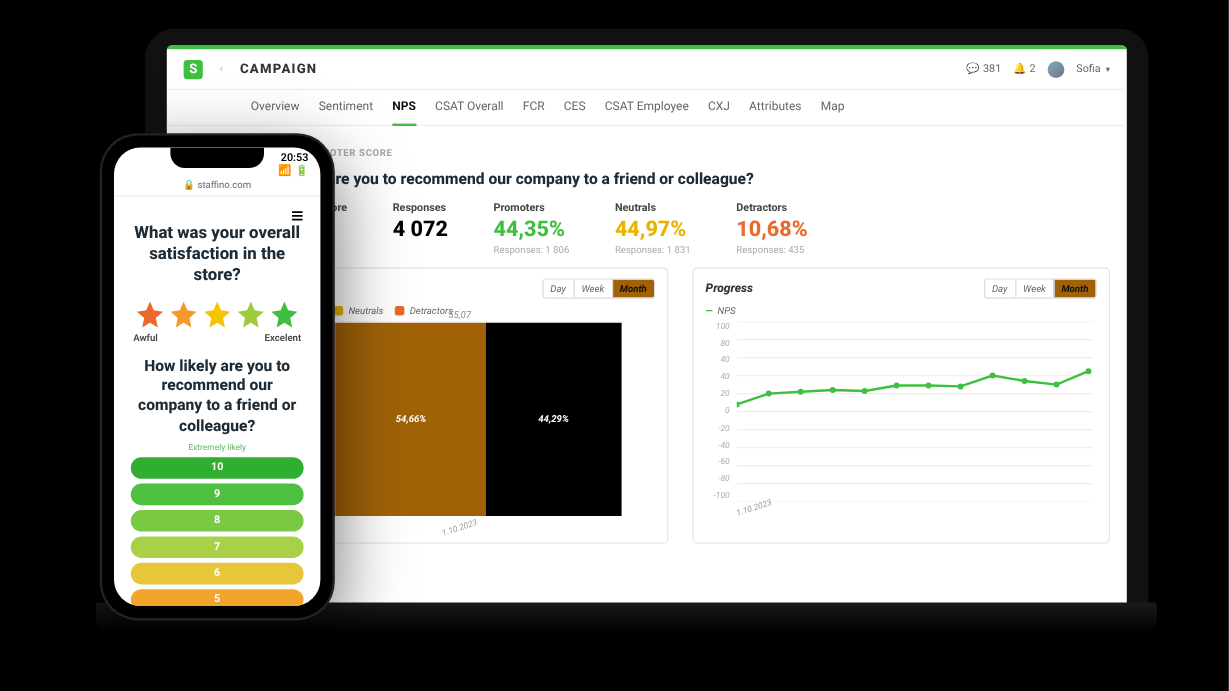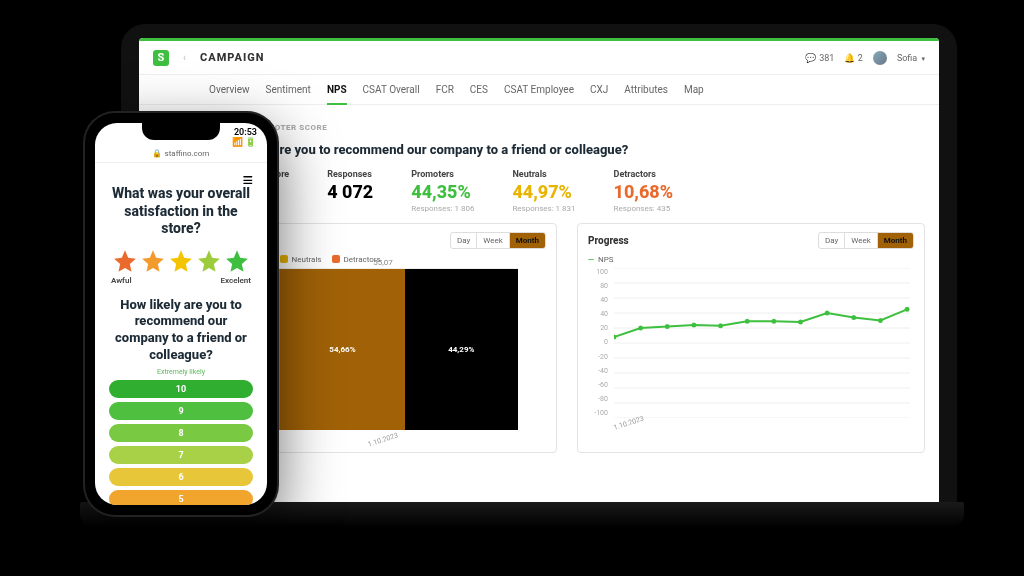--- a/index.html
+++ b/index.html
@@ -92,21 +92,21 @@
   .content{padding:10px 14px 14px 70px;}
   .nps-badge{display:inline-flex;align-items:center;gap:6px;font-size:8px;font-weight:800;color:#aaa;letter-spacing:.5px;}
   .nps-badge .b{width:16px;height:16px;border-radius:3px;background:#3fbf3f;color:#fff;display:flex;align-items:center;justify-content:center;font-size:8px;}
   .question{font-size:13px;font-weight:800;color:#1d2b36;margin:6px 0 12px;}
   .metrics{display:flex;gap:38px;margin-bottom:10px;}
   .metric .label{font-size:9px;color:#444;font-weight:700;margin-bottom:2px;}
   .metric .value{font-size:18px;font-weight:800;}
   .metric .sub{font-size:8px;color:#aaa;margin-top:2px;}
   .c-green{color:#3fbf3f;} .c-amber{color:#e8b400;} .c-red{color:#e96a2c;}
 
-  .cards{display:flex;gap:20px;}
+  .cards{display:flex;gap:20px;font-style:italic;}
   .card{flex:1;border:1px solid #e3e3e3;border-radius:4px;padding:8px 10px 6px;background:#fff;min-height:210px;}
   .card-head{display:flex;align-items:center;justify-content:space-between;margin-bottom:6px;}
   .card-title{font-size:10px;font-weight:800;color:#333;}
   .segmented{display:flex;border:1px solid #ddd;border-radius:3px;overflow:hidden;font-size:8px;}
   .segmented div{padding:3px 6px;color:#666;cursor:pointer;border-left:1px solid #ddd;}
   .segmented div:first-child{border-left:none;}
   .segmented .sel{background:#a16207;color:#111;font-weight:700;}
   .legend{display:flex;gap:10px;font-size:8px;color:#666;margin-bottom:4px;}
   .legend span{display:inline-flex;align-items:center;gap:4px;}
   .swatch{width:8px;height:8px;border-radius:2px;display:inline-block;}

